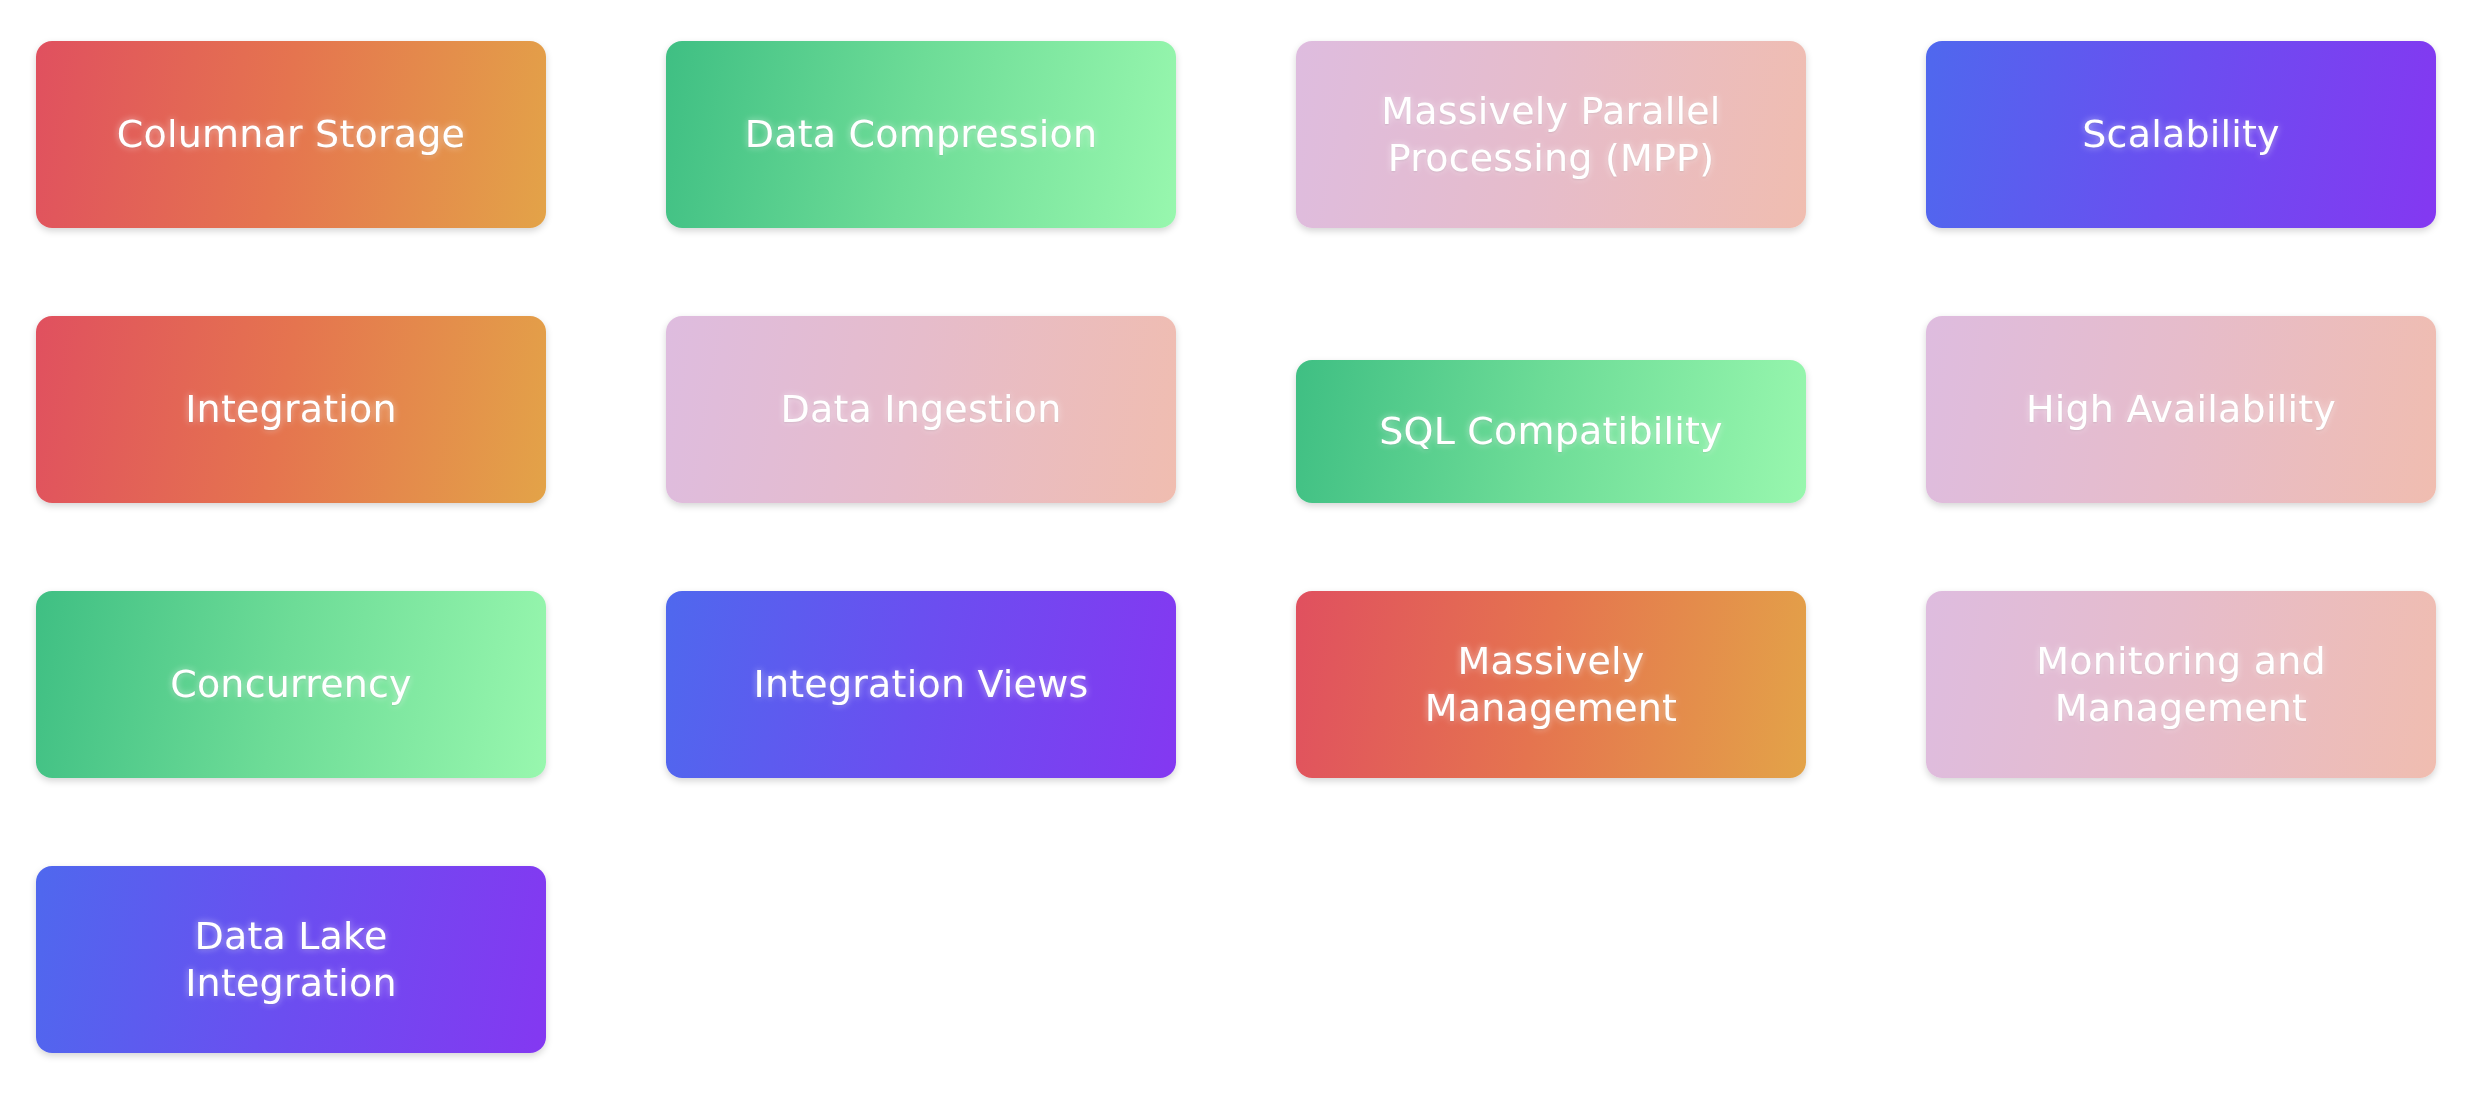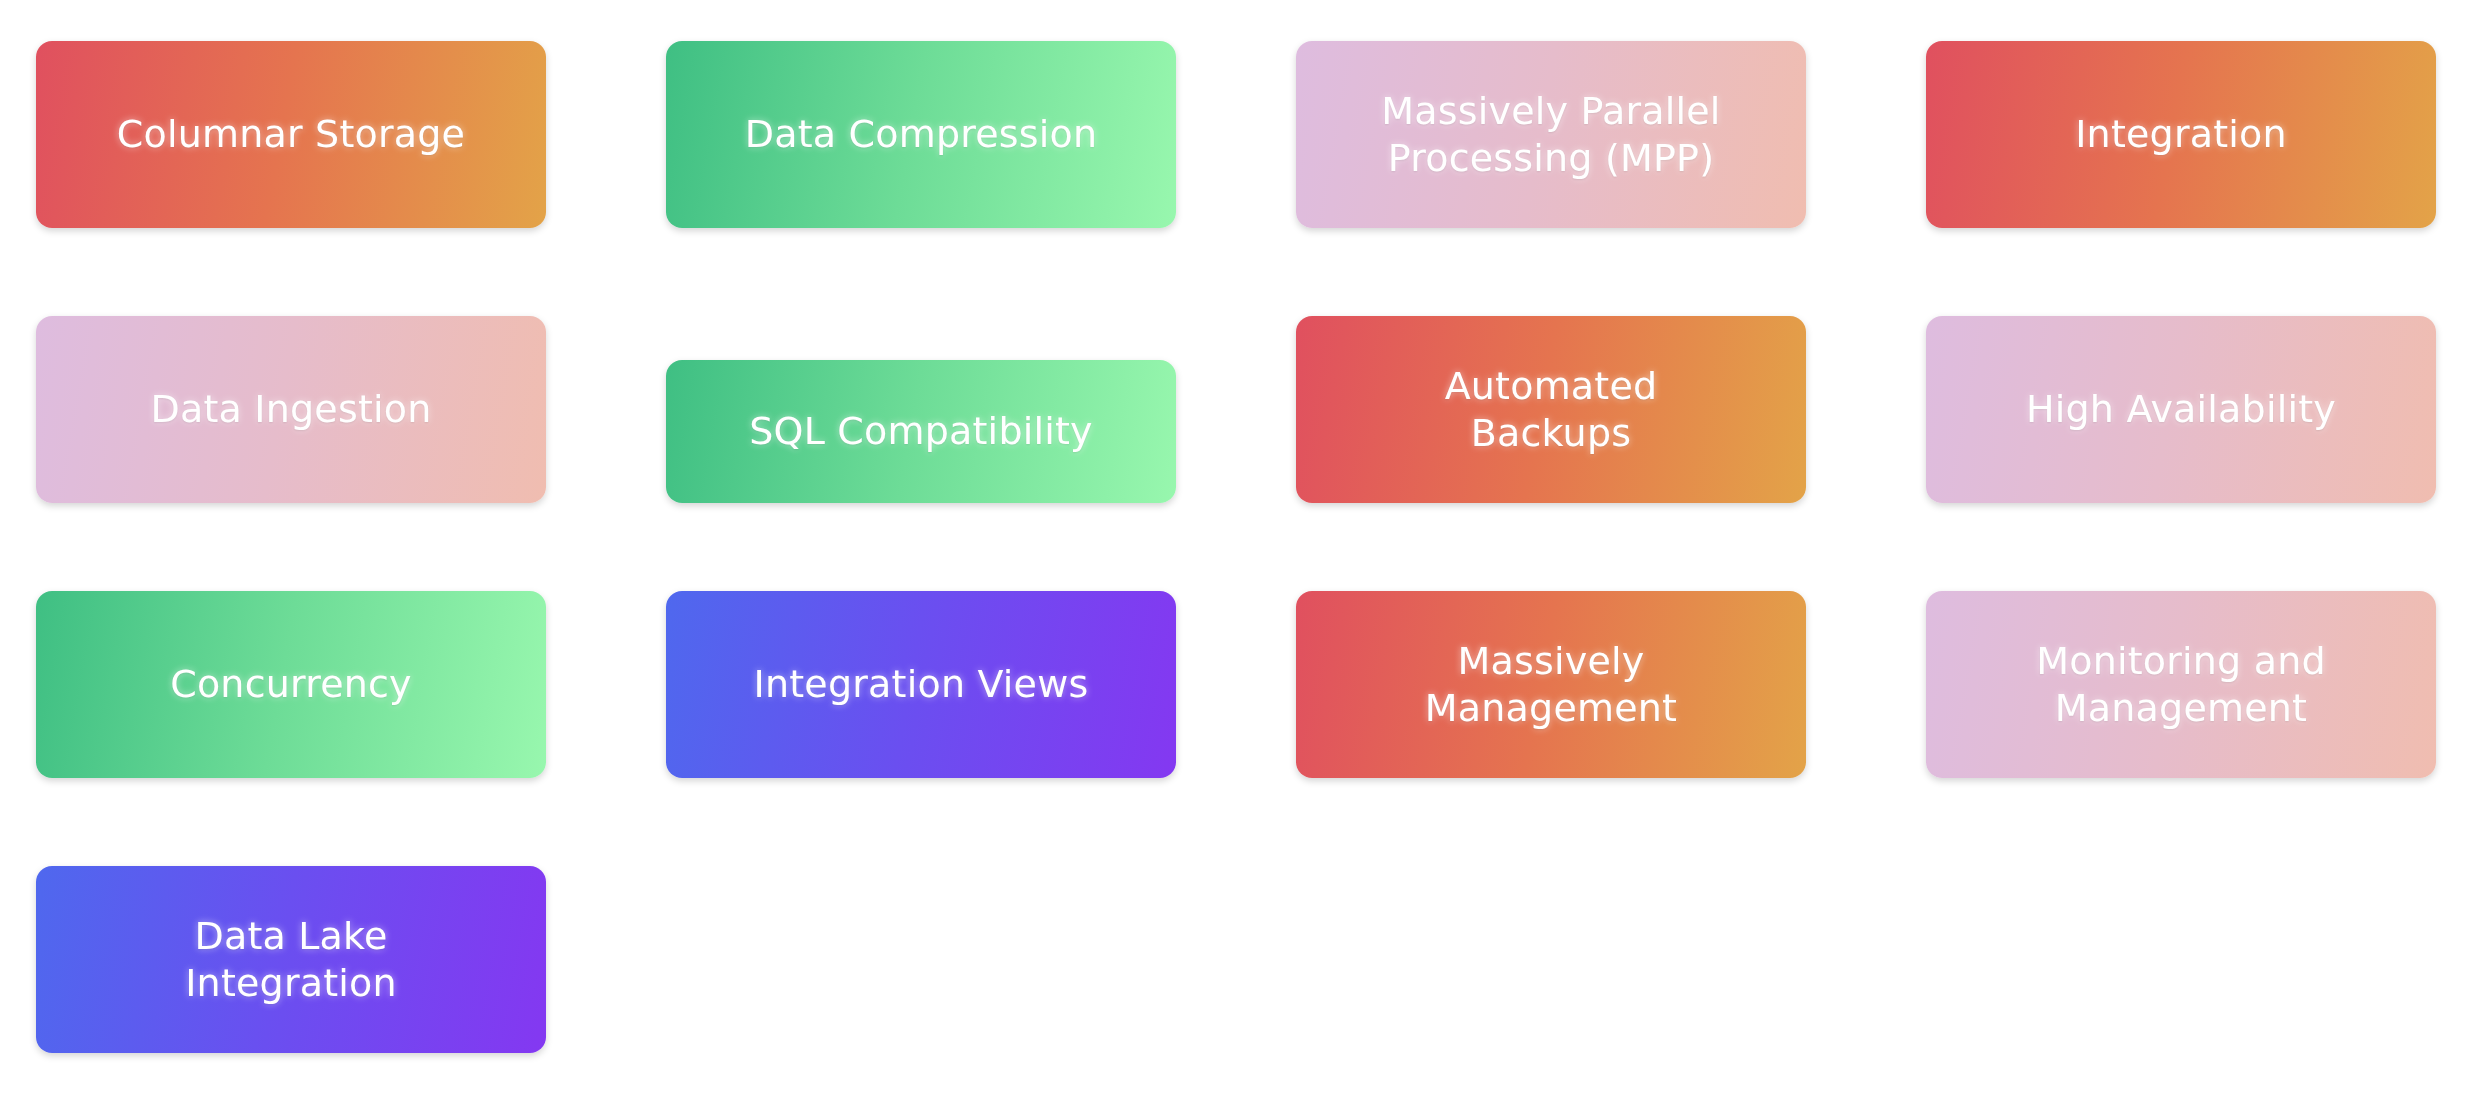--- a/index.html
+++ b/index.html
@@ -66,32 +66,31 @@
     <div class="card theme-warm" style="background-image: linear-gradient(100deg, rgb(224, 80, 95) 0%, rgb(229, 116, 79) 48%, rgb(227, 163, 72) 100%);">
       <span class="card-label">Columnar Storage</span>
     </div>
     <div class="card theme-mint" style="background-image: linear-gradient(100deg, rgb(63, 191, 131) 0%, rgb(109, 220, 151) 48%, rgb(152, 247, 174) 100%);">
       <span class="card-label">Data Compression</span>
     </div>
     <div class="card theme-blush" style="background-image: linear-gradient(100deg, rgb(222, 188, 223) 0%, rgb(230, 188, 203) 48%, rgb(240, 189, 176) 100%);">
       <span class="card-label">Massively Parallel
 Processing (MPP)</span>
     </div>
+    <div class="card theme-violet" style="background-image: linear-gradient(100deg, rgb(79, 104, 238) 0%, rgb(106, 79, 240) 48%, rgb(132, 56, 241) 100%);">
+      <span class="card-label">Scalability</span>
+    </div>
     <div class="card theme-warm" style="background-image: linear-gradient(100deg, rgb(224, 80, 95) 0%, rgb(229, 116, 79) 48%, rgb(227, 163, 72) 100%);">
       <span class="card-label">Integration</span>
     </div>
     <div class="card theme-blush" style="background-image: linear-gradient(100deg, rgb(222, 188, 223) 0%, rgb(230, 188, 203) 48%, rgb(240, 189, 176) 100%);">
       <span class="card-label">Data Ingestion</span>
     </div>
     <div class="card theme-mint" style="background-image: linear-gradient(100deg, rgb(63, 191, 131) 0%, rgb(109, 220, 151) 48%, rgb(152, 247, 174) 100%); margin-top: 44px;">
       <span class="card-label">SQL Compatibility</span>
-    </div>
-    <div class="card theme-warm" style="background-image: linear-gradient(100deg, rgb(224, 80, 95) 0%, rgb(229, 116, 79) 48%, rgb(227, 163, 72) 100%);">
-      <span class="card-label">Automated
-Backups</span>
     </div>
     <div class="card theme-blush" style="background-image: linear-gradient(100deg, rgb(222, 188, 223) 0%, rgb(230, 188, 203) 48%, rgb(240, 189, 176) 100%);">
       <span class="card-label">High Availability</span>
     </div>
     <div class="card theme-mint" style="background-image: linear-gradient(100deg, rgb(63, 191, 131) 0%, rgb(109, 220, 151) 48%, rgb(152, 247, 174) 100%);">
       <span class="card-label">Concurrency</span>
     </div>
     <div class="card theme-violet" style="background-image: linear-gradient(100deg, rgb(79, 104, 238) 0%, rgb(106, 79, 240) 48%, rgb(132, 56, 241) 100%);">
       <span class="card-label">Integration Views</span>
     </div>

